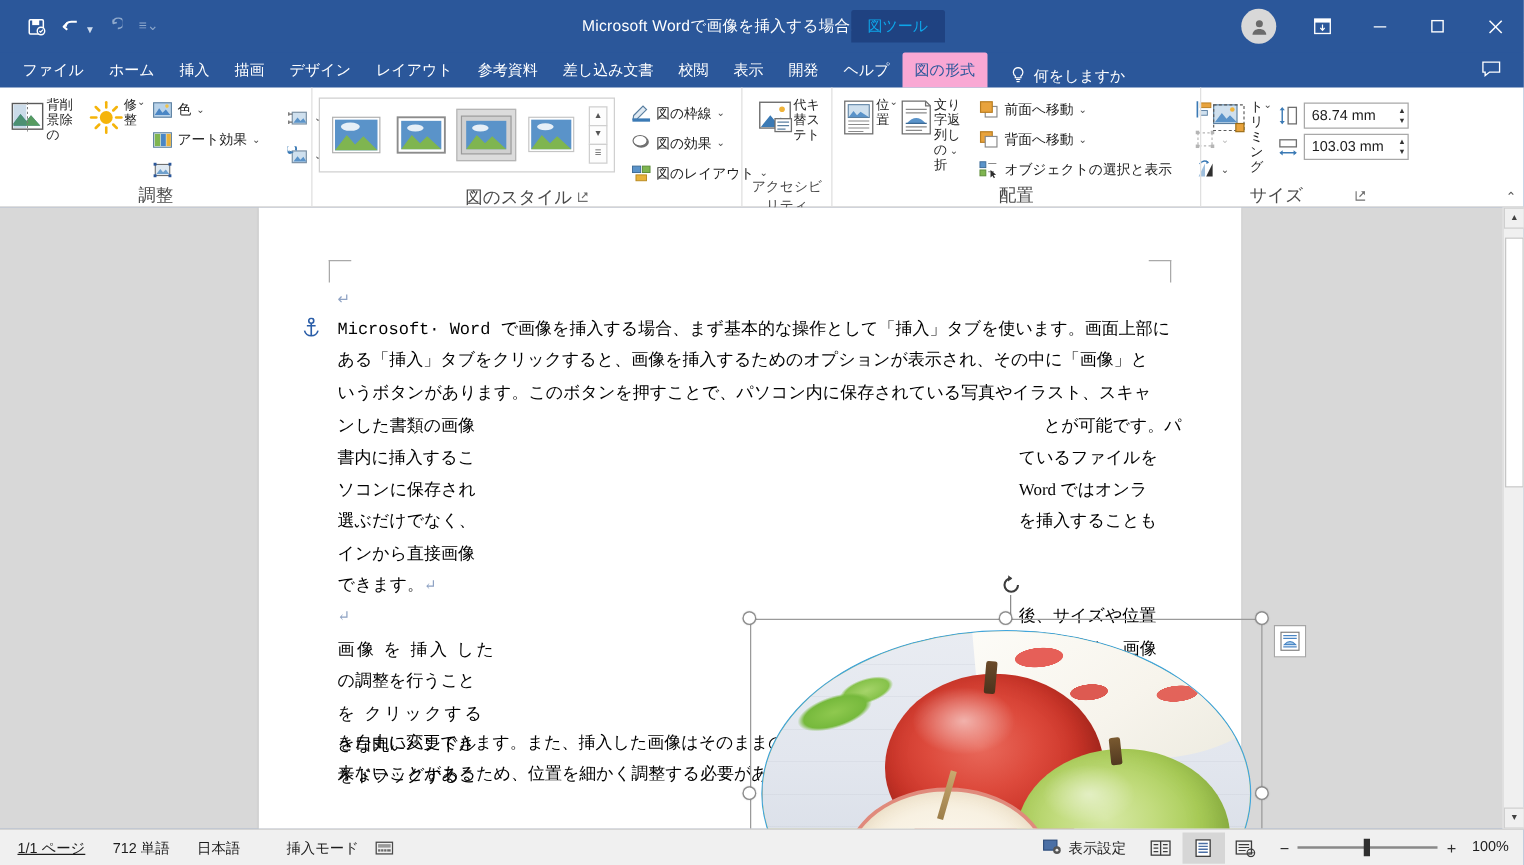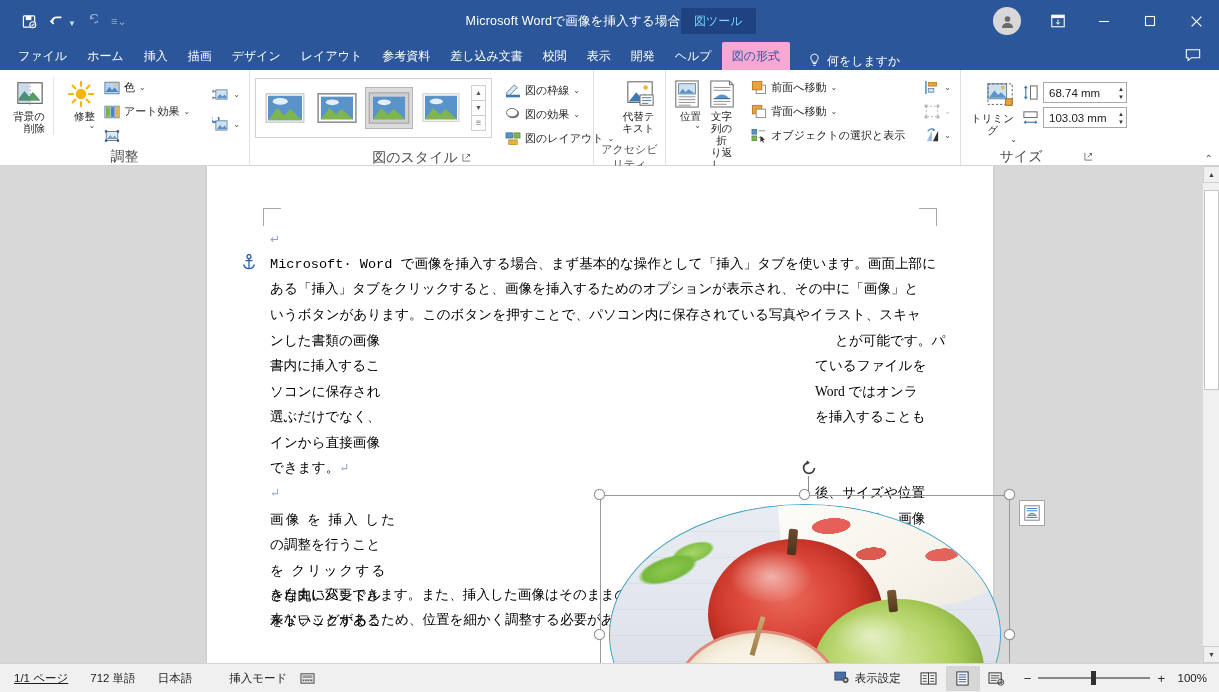--- a/index.html
+++ b/index.html
@@ -25,21 +25,21 @@
   .qat-caret { font-size: 8px; color: #cfdcee; margin-left: -4px; margin-top: 4px; }
   .title-text {
     position: absolute; left: 0; top: 0; width: 1219px; height: 42px;
     display: flex; align-items: center; justify-content: center;
     font-size: 12.5px; color: #fff; letter-spacing: .2px;
   }
   .ctx-tab-label {
     position: absolute; left: 681px; top: 8px;
     height: 26px; padding: 0 13px;
     display: flex; align-items: center;
-    background: #1f4281; color: #7dd3fc; font-size: 12px;
+    background: #1f4281; color: #0ea5e9; font-size: 12px;
     border-radius: 2px 2px 0 0;
   }
   .win-ctl { position: absolute; right: 0; top: 0; height: 42px; display: flex; align-items: center; }
   .win-btn {
     width: 46px; height: 42px; display: flex; align-items: center; justify-content: center;
     color: #fff; font-size: 13px;
   }
   .avatar {
     width: 28px; height: 28px; border-radius: 50%;
     background: #d8d8d8; color: #5a5a5a;
@@ -71,21 +71,21 @@
   .rgroup { position: relative; display: flex; flex-direction: column; padding: 3px 5px 0 5px; }
   .rgroup + .rgroup { border-left: 1px solid #e0e0e0; }
   .rgroup-body { flex: 1; display: flex; align-items: flex-start; gap: 2px; padding-top: 2px; }
   .rgroup-label {
     height: 16px; text-align: center; font-size: 14px; color: #4a4a4a;
     display: flex; align-items: center; justify-content: center; gap: 4px;
   }
   .dialog-launcher { font-size: 9px; color: #7a7a7a; }
 
   .bigbtn {
-    width: 54px; display: flex; flex-direction: column; align-items: flex-end;
+    width: 54px; display: flex; flex-direction: row; align-items: flex-start;
     padding: 3px 2px 0; font-size: 10.5px; color: #1c1c1c; line-height: 1.15; text-align: center;
   }
   .bigbtn .glyph { height: 32px; display: flex; align-items: center; justify-content: center; }
   .bigbtn .cap { display: block; }
   .bigbtn .chev { font-size: 8px; color: #4a4a4a; margin-top: -1px; }
 
   .smallcol { display: flex; flex-direction: column; gap: 1px; padding-top: 1px; }
   .smallbtn {
     display: flex; align-items: center; gap: 4px; height: 23px; padding: 0 4px;
     font-size: 11px; color: #1c1c1c; white-space: nowrap;

